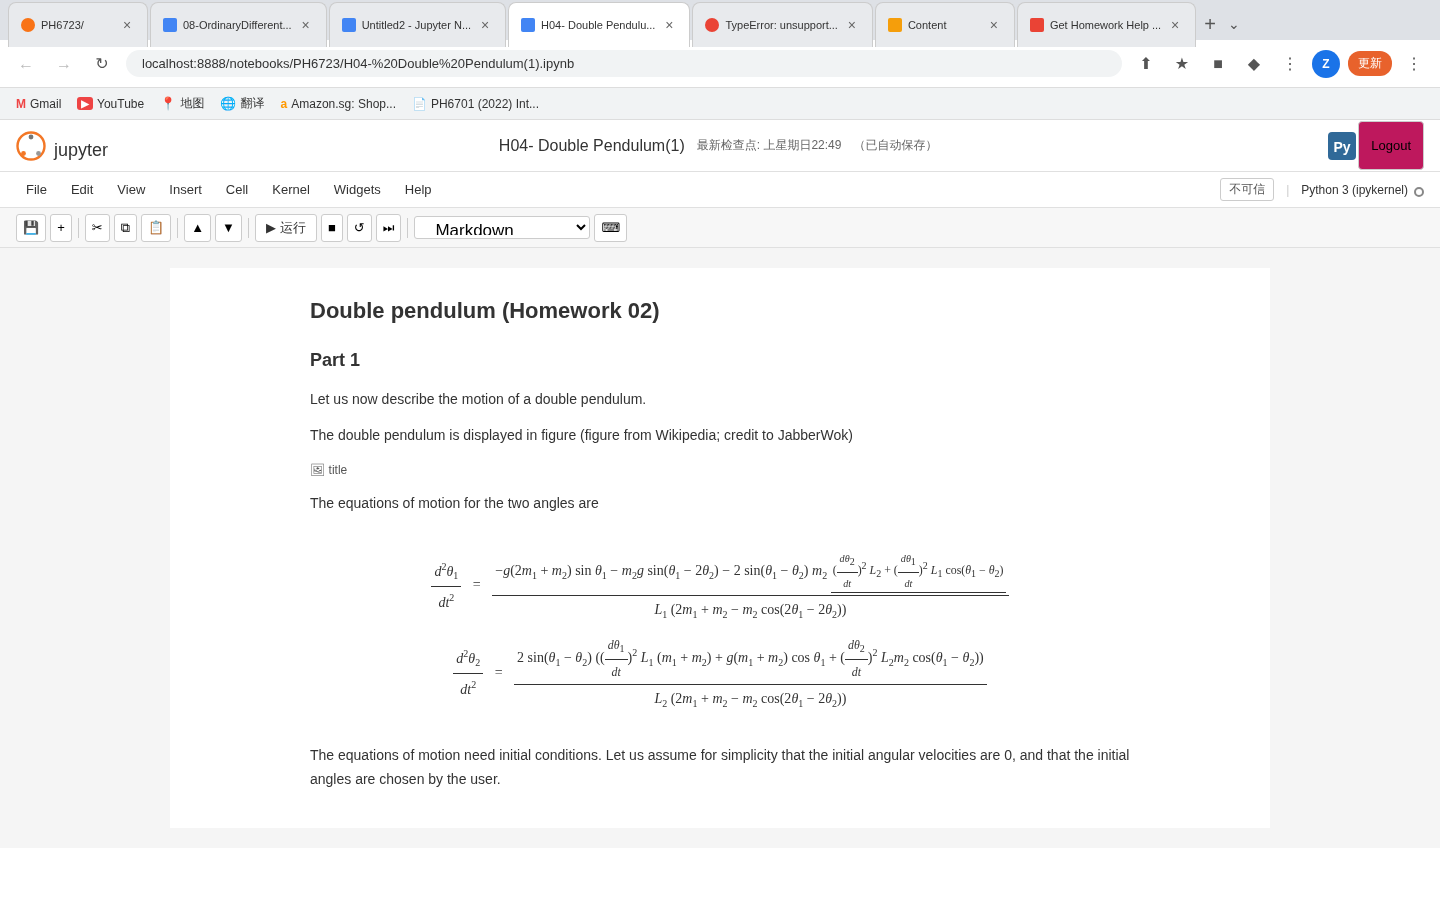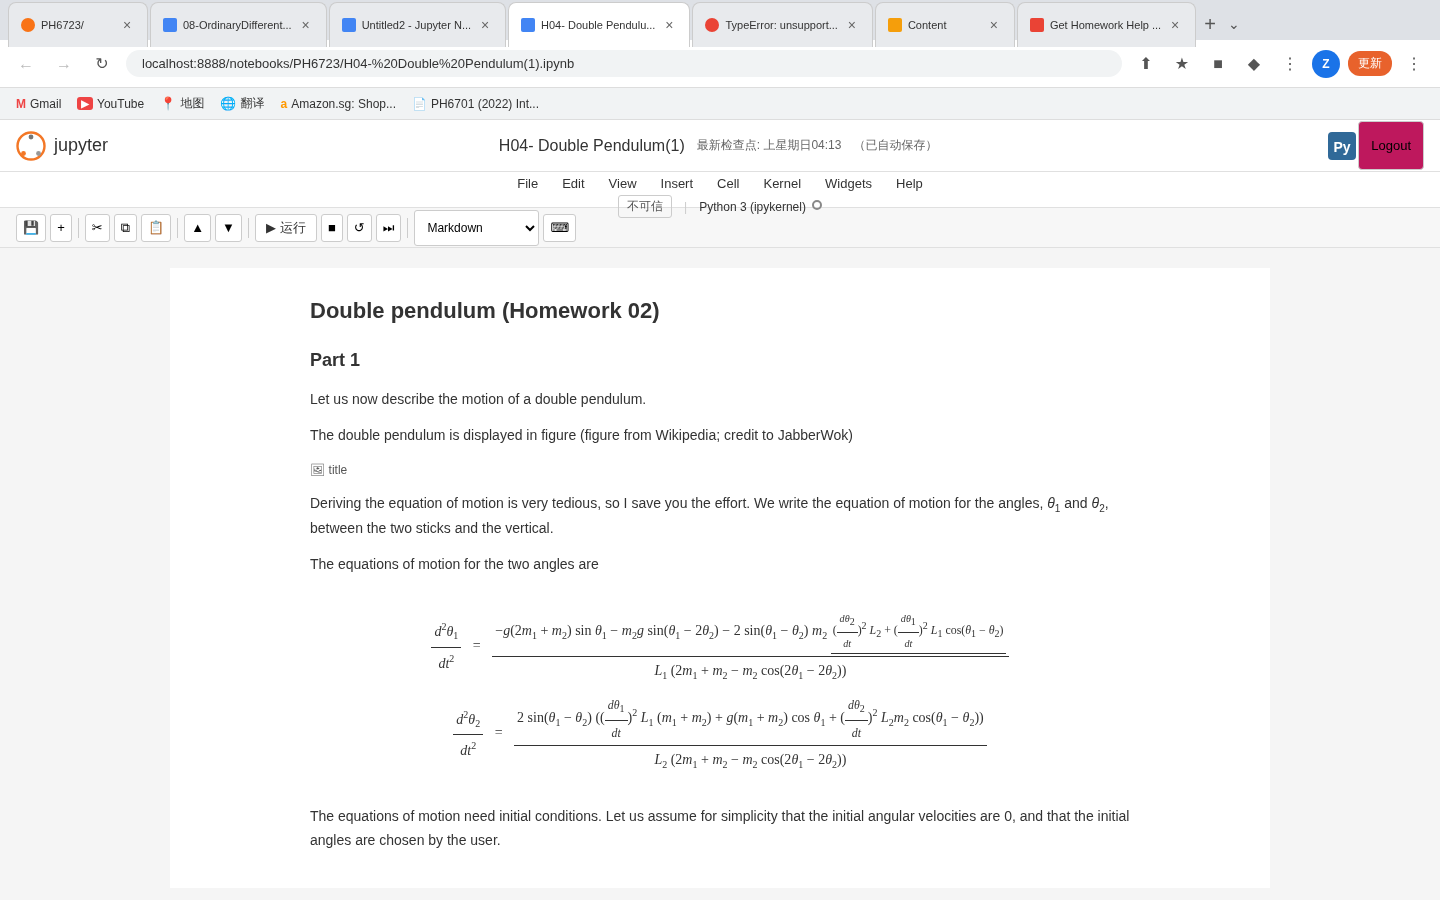--- a/index.html
+++ b/index.html
@@ -30,41 +30,41 @@
 
     
     .bookmarks-bar { display: flex; align-items: center; background: #f1f3f4; padding: 4px 16px; gap: 16px; border-bottom: 1px solid #ddd; height: 32px; }
     .bookmark { display: flex; align-items: center; gap: 4px; font-size: 12px; color: #333; cursor: pointer; text-decoration: none; }
 
     
     .notebook-container { background: #fff; min-height: 820px; }
 
     
     .jupyter-header { display: flex; align-items: center; justify-content: space-between; padding: 8px 16px; background: #fff; border-bottom: 1px solid #e0e0e0; height: 52px; }
-    .jupyter-logo { display: flex; align-items: center; gap: 8px; }
+    .jupyter-logo { display: flex; align-items: flex-end; gap: 8px; }
     .jupyter-title-area { display: flex; align-items: center; gap: 12px; font-size: 14px; justify-content: space-between; }
     .notebook-title { font-size: 16px; font-weight: 500; color: #333; }
     .checkpoint-info { font-size: 12px; color: #666; }
     .autosave-info { font-size: 12px; color: #666; }
     .jupyter-logout { padding: 16px 12px; font-size: 13px; border: 1px solid #ccc; border-radius: 4px; background: #be185d; cursor: pointer; }
 
     
-    .menu-bar { display: flex; align-items: center; justify-content: space-between; padding: 0 16px; background: #fff; border-bottom: 1px solid #e0e0e0; height: 36px; flex-direction: column; }
+    .menu-bar { display: flex; align-items: center; justify-content: space-between; padding: 0 16px; background: #fff; border-bottom: 1px solid #e0e0e0; height: 36px; }
     .menu-items { display: flex; gap: 4px; }
     .menu-item { padding: 4px 10px; font-size: 13px; color: #333; cursor: pointer; border-radius: 3px; background: none; border: none; }
     .menu-right { display: flex; align-items: center; gap: 12px; font-size: 12px; color: #666; }
     .kernel-badge { padding: 2px 8px; border: 1px solid #ccc; border-radius: 3px; font-size: 12px; color: #555; }
-    .kernel-status { display: flex; align-items: flex-start; gap: 6px; font-size: 12px; color: #333; }
+    .kernel-status { display: flex; align-items: flex-end; gap: 6px; font-size: 12px; color: #333; }
     .kernel-circle { width: 10px; height: 10px; border-radius: 50%; border: 2px solid #888; }
 
     
     .toolbar { display: flex; align-items: center; padding: 4px 16px; background: #f7f7f7; border-bottom: 1px solid #e0e0e0; gap: 4px; height: 40px; }
     .tb-sep { width: 1px; height: 20px; background: #ccc; margin: 0 2px; }
     .tb-run { display: flex; align-items: center; gap: 4px; background: #fff; border: 1px solid #ccc; border-radius: 3px; padding: 3px 10px; cursor: pointer; height: 28px; font-size: 13px; color: #333; }
-    .tb-dropdown { background: #fff; border: 1px solid #ccc; border-radius: 3px; padding: 3px 8px; height: 36px; font-size: 12px; cursor: pointer; }
+    .tb-dropdown { background: #fff; border: 1px solid #ccc; border-radius: 3px; padding: 3px 16px; height: 23px; font-size: 17px; cursor: pointer; }
     .tb-icon-btn { background: #fff; border: 1px solid #ccc; border-radius: 3px; padding: 3px 6px; height: 28px; font-size: 13px; cursor: pointer; display: flex; align-items: center; justify-content: center; }
 
     
     .notebook-content { background: #fff; margin: 0 auto; max-width: 1100px; padding: 20px 140px; }
     .cell { padding: 4px 0; }
     .markdown-cell { font-size: 14px; line-height: 1.7; color: #333; }
     .markdown-cell h1 { font-size: 22px; font-weight: bold; margin-bottom: 16px; margin-top: 0; }
     .markdown-cell h2 { font-size: 18px; font-weight: bold; margin-bottom: 12px; margin-top: 16px; }
     .markdown-cell p { margin-bottom: 12px; font-size: 14px; line-height: 1.7; }
     sup { font-size: 10px; }
@@ -182,21 +182,21 @@
         <svg width="30" height="30" viewBox="0 0 100 100">
           <circle cx="50" cy="50" r="45" fill="none" stroke="#f37726" stroke-width="8"></circle>
           <circle cx="50" cy="20" r="8" fill="#767676"></circle>
           <circle cx="25" cy="75" r="8" fill="#f37726"></circle>
           <circle cx="75" cy="75" r="8" fill="#989898"></circle>
         </svg>
         <span style="font-size:18px;font-weight:300;color:#333;">jupyter</span>
       </div>
       <div class="jupyter-title-area">
         <span class="notebook-title">H04- Double Pendulum(1)</span>
-        <span class="checkpoint-info">最新检查点: 上星期日04:13</span>
+        <span class="checkpoint-info">最新检查点: 上星期日22:49</span>
         <span class="autosave-info">（已自动保存）</span>
       </div>
       <div style="display:flex;align-items:center;gap:2px;">
 
         <svg width="28" height="28" viewBox="0 0 28 28">
           <rect width="28" height="28" rx="4" fill="#306998"></rect>
           <text x="14" y="20" text-anchor="middle" font-size="14" fill="#fff" font-weight="bold">Py</text>
         </svg>
         <button class="jupyter-logout">Logout</button>
       </div>
@@ -283,21 +283,20 @@
         <p>Let us now describe the motion of a double pendulum.</p>
 
         <p>The double pendulum is displayed in figure (figure from Wikipedia; credit to JabberWok)</p>
 
         <div style="font-size:12px;color:#555;margin-bottom:12px;">
           <span>🖼</span>
           <span> title</span>
         </div>
 
 
-        <p>Deriving the equation of motion is very tedious, so I save you the effort. We write the equation of motion for the angles, <i>θ</i><sub>1</sub> and <i>θ</i><sub>2</sub>, between the two sticks and the vertical.</p>
 
         <p>The equations of motion for the two angles are</p>
 
         <div class="equation-container">
 
           <div class="eq-row">
             <span style="font-family:'Times New Roman',serif;">
               <span class="frac">
                 <span class="num"><i>d</i><sup>2</sup><i>θ</i><sub>1</sub></span>
                 <span class="den"><i>dt</i><sup>2</sup></span>

